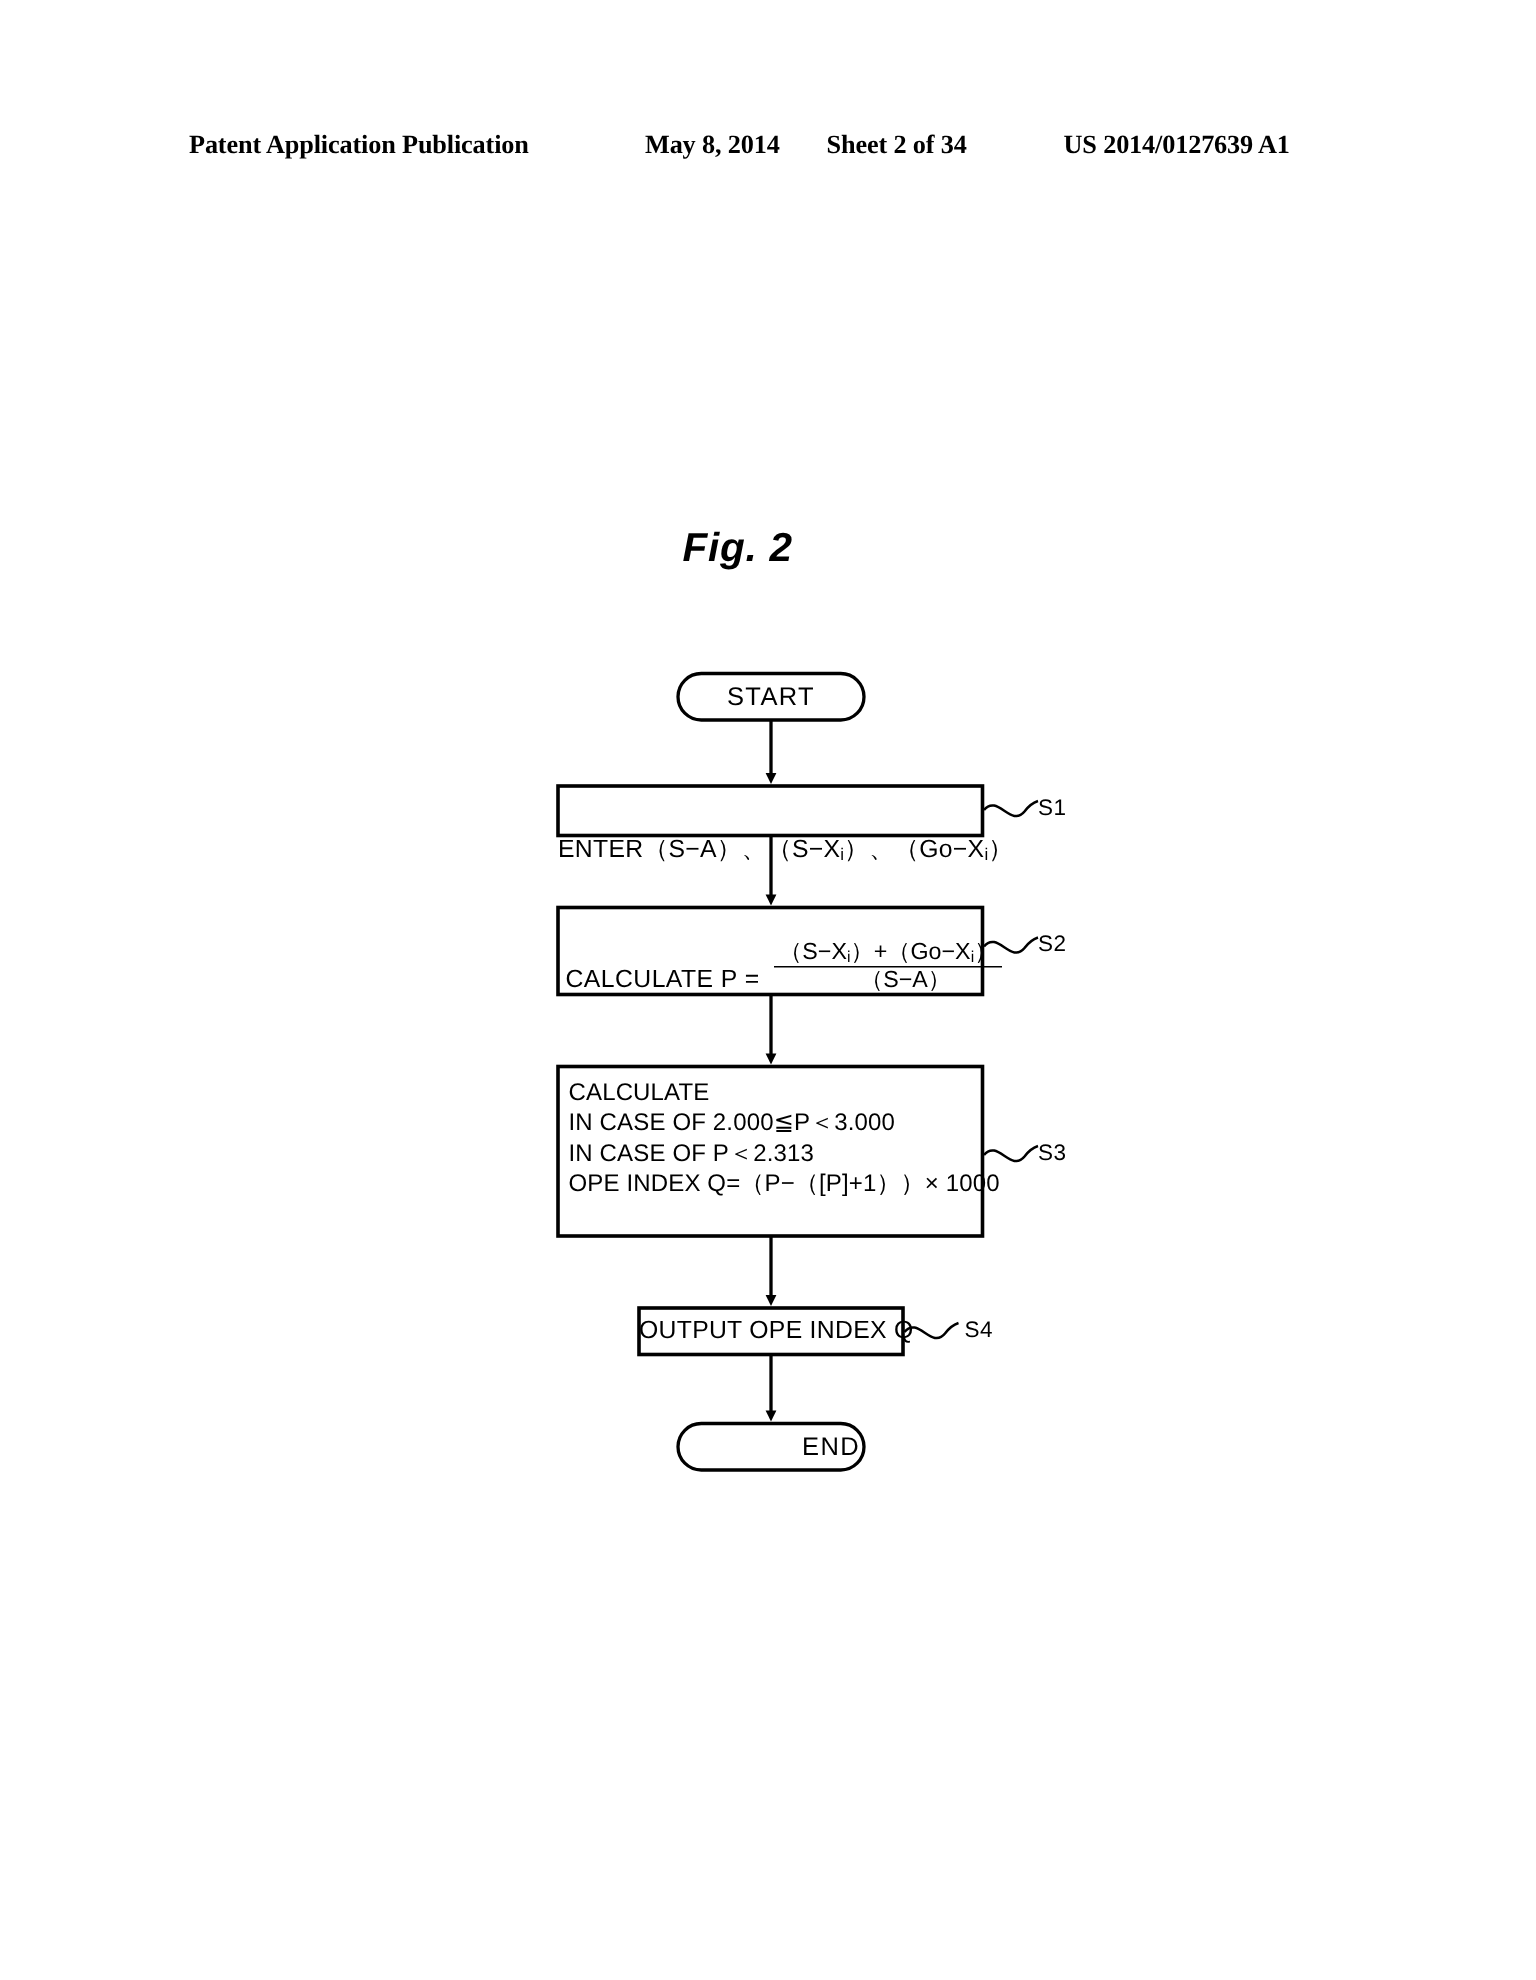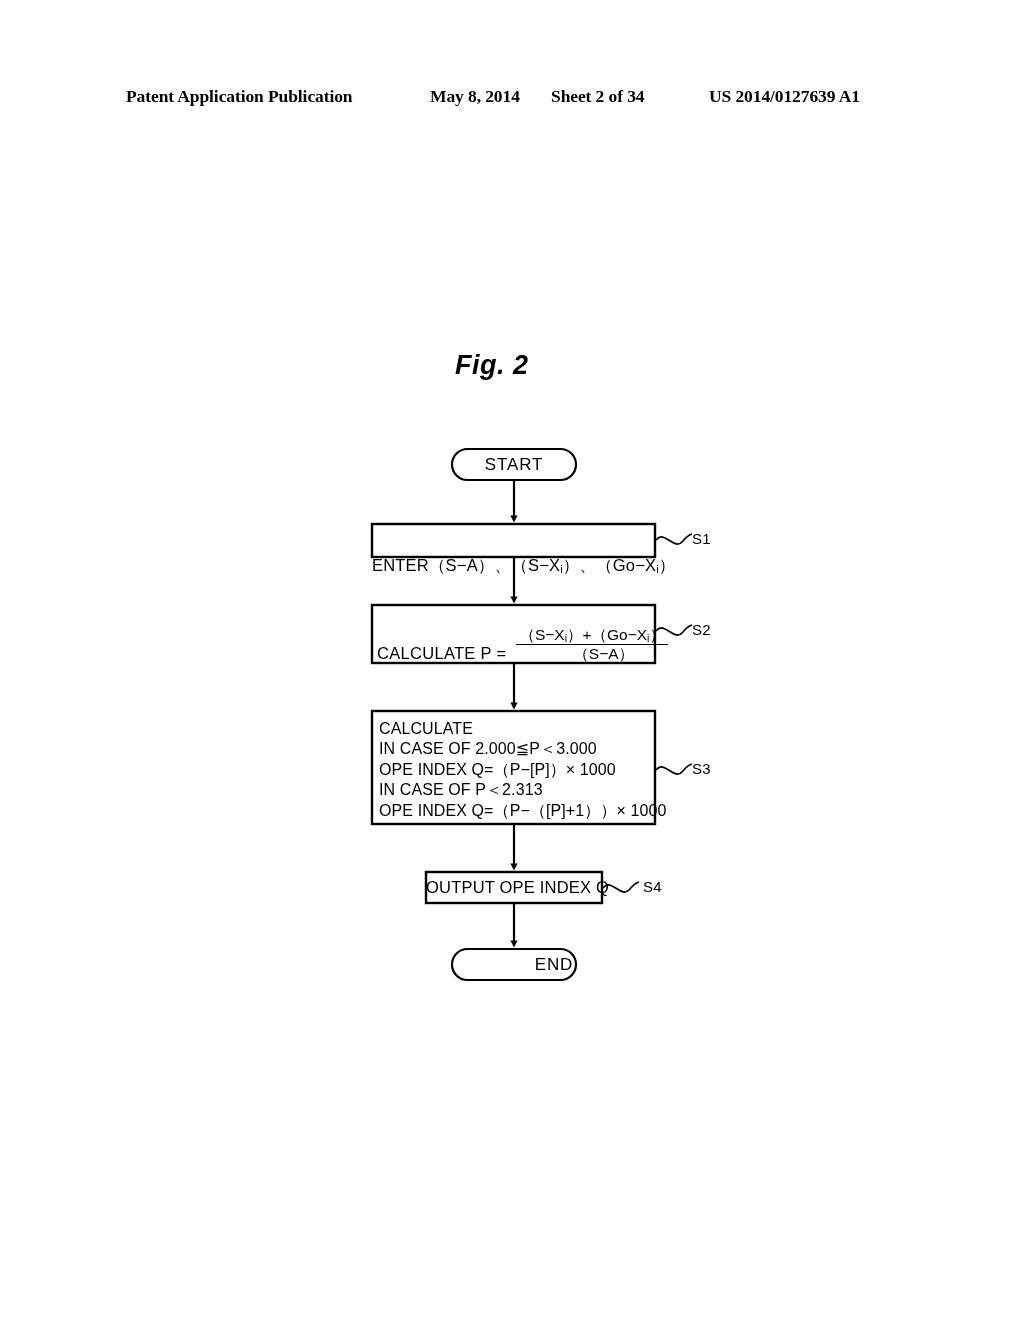--- a/index.html
+++ b/index.html
@@ -222,21 +222,20 @@
     <span id="s2-lhs">CALCULATE P =</span>
     <span id="s2-frac">
       <span class="num">（S−X<sub>i</sub>）+（Go−X<sub>i</sub>）</span>
       <span class="den">（S−A）</span>
     </span>
   </div>
 
   <div class="node-text" id="s3-text">
     <div>CALCULATE</div>
     <div>IN CASE OF 2.000≦P＜3.000</div>
-    <div>OPE INDEX Q=（P−[P]）× 1000</div>
     <div>IN CASE OF P＜2.313</div>
     <div>OPE INDEX Q=（P−（[P]+1））× 1000</div>
   </div>
 
   <div class="node-text" id="s4-text">OUTPUT OPE INDEX Q</div>
 
   <div class="node-text term-label" id="end-label">END</div>
 
   <div class="step-ref" id="step-ref-s1">S1</div>
   <div class="step-ref" id="step-ref-s2">S2</div>

